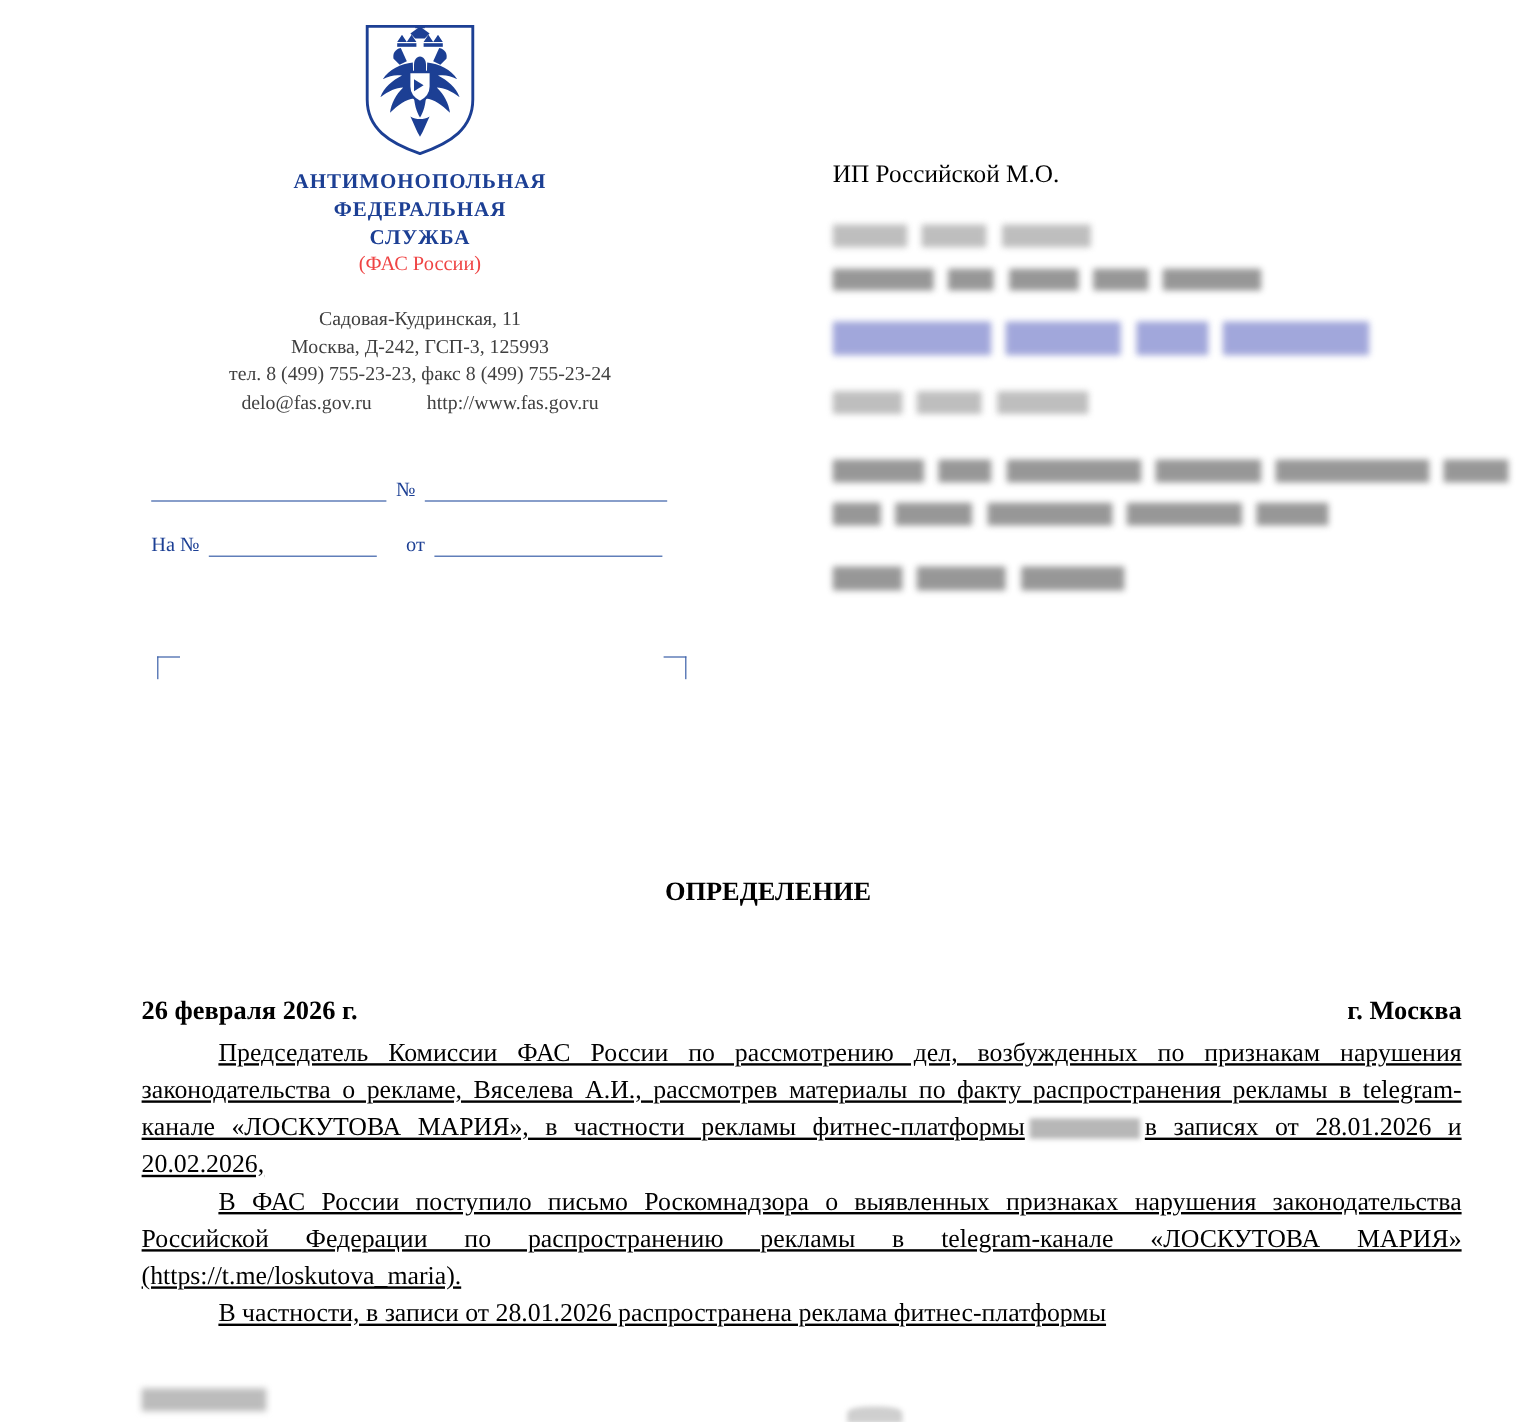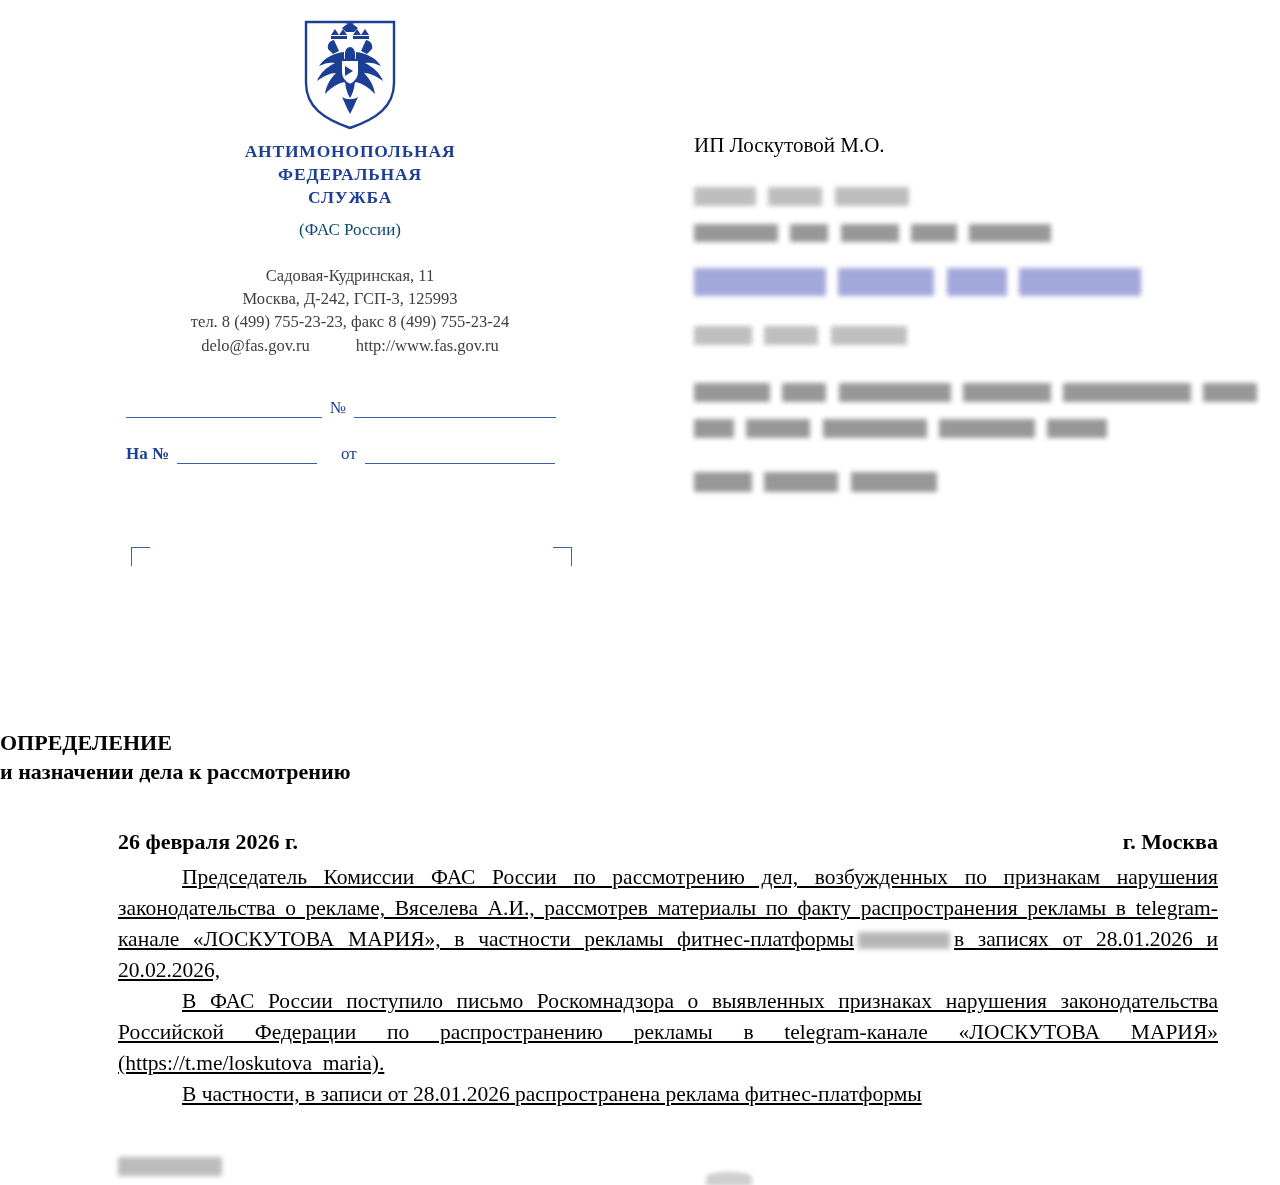--- a/index.html
+++ b/index.html
@@ -38,22 +38,22 @@
     font-family: "Liberation Serif", serif;
     font-weight: bold;
     font-size: 17.5px;
     letter-spacing: 0.8px;
     line-height: 1.30;
     color: #1c3f94;
     margin-top: 8px;
   }
   .org-short {
     font-size: 17px;
-    color: #0c4a6e;
-    margin-top: 12px;
+    color: #ef4444;
+    margin-top: 2px;
   }
   .addr {
     margin-top: 24px;
     font-size: 16.5px;
     line-height: 1.40;
     color: #404040;
   }
   .addr .mail {
     display: flex;
     justify-content: center;
@@ -119,21 +119,21 @@
   .redacted.dark { background: #8f8f8f; }
   .rline-wrap { margin-bottom: 9px; white-space: nowrap; }
   .rline-wrap .redacted { vertical-align: middle; margin-right: 7px; }
 
   
   .doc-title {
     position: absolute;
     left: 0;
     top: 728px;
     width: 1280px;
-    text-align: left;
+    text-align: center;
     font-weight: bold;
     font-size: 22px;
     line-height: 1.32;
   }
   .dateline {
     position: absolute;
     left: 118px;
     top: 829px;
     width: 1100px;
     display: flex;
@@ -244,32 +244,32 @@
   </div>
 </div>
 
 <div class="ruleblock">
   <div class="rrow">
     <span class="rline" style="width:196px;"></span>
     <span class="rlabel">№</span>
     <span class="rline" style="width:202px;"></span>
   </div>
   <div class="rrow" style="margin-top:18px;">
-    <span class="rlabel" style="padding-left:0;font-weight:bold;">На №</span>
+    <span class="rlabel" style="padding-left:0;">На №</span>
     <span class="rline" style="width:140px;"></span>
     <span class="rlabel" style="padding-left:24px;text-align:right;">от</span>
     <span class="rline" style="width:190px;"></span>
   </div>
 </div>
 
 <div class="bracket left"></div>
 <div class="bracket right"></div>
 
 <div class="addressee">
-  <div>ИП Лоскутовой М.О.</div>
+  <div>ИП Российской М.О.</div>
 
   <div style="margin-top:22px;">
     <div class="rline-wrap">
       <span class="redacted" style="width:62px;height:19px;"></span>
       <span class="redacted" style="width:54px;height:19px;"></span>
       <span class="redacted" style="width:74px;height:19px;"></span>
     </div>
     <div class="rline-wrap">
       <span class="redacted dark" style="width:84px;height:18px;"></span>
       <span class="redacted dark" style="width:38px;height:18px;"></span>
@@ -306,21 +306,20 @@
     <div class="rline-wrap" style="margin-top:26px;">
       <span class="redacted dark" style="width:58px;height:20px;"></span>
       <span class="redacted dark" style="width:74px;height:20px;"></span>
       <span class="redacted dark" style="width:86px;height:20px;"></span>
     </div>
   </div>
 </div>
 
 <div class="doc-title">
   <div>ОПРЕДЕЛЕНИЕ</div>
-  <div>и назначении дела к рассмотрению</div>
 </div>
 
 <div class="dateline">
   <span>26 февраля 2026 г.</span>
   <span>г. Москва</span>
 </div>
 
 <div class="body">
   <p>
     <span>Председатель Комиссии ФАС России по рассмотрению дел, возбужденных по признакам нарушения законодательства о рекламе, Вяселева А.И., рассмотрев материалы по факту распространения рекламы в telegram-канале  «ЛОСКУТОВА МАРИЯ», в частности рекламы фитнес-платформы</span><span class="inline-redact"></span><span>в записях от 28.01.2026 и 20.02.2026,</span>

